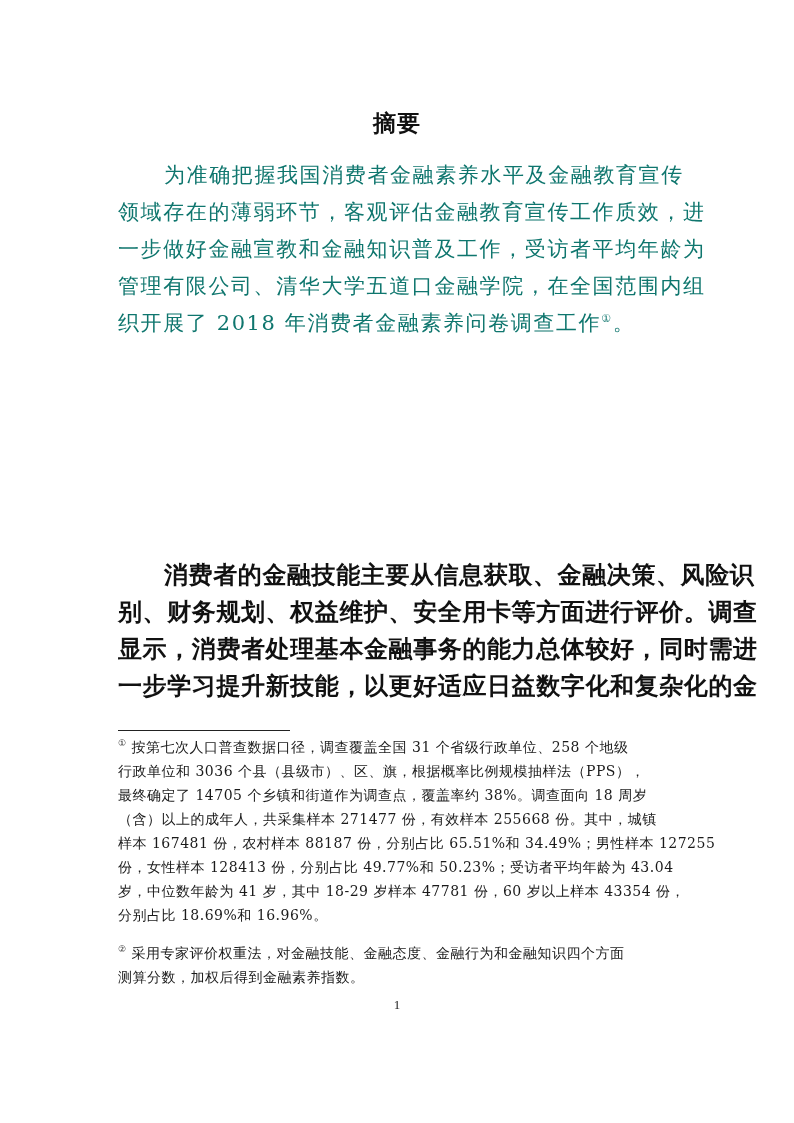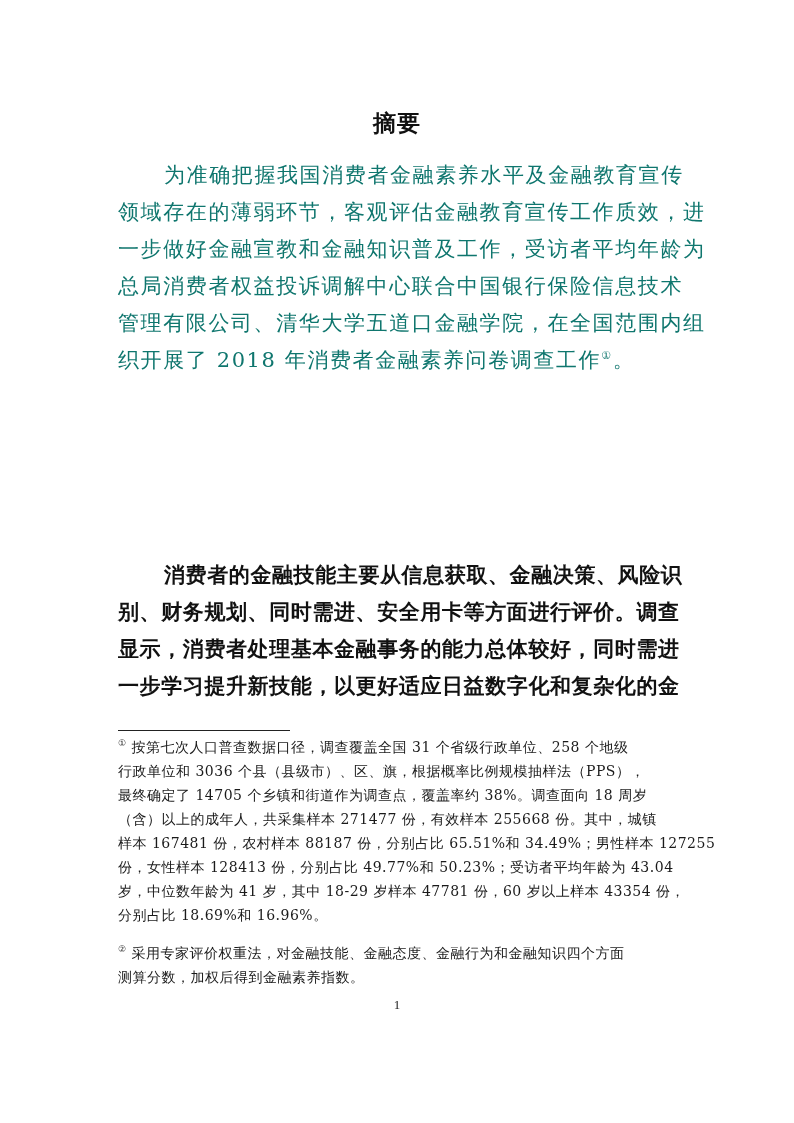--- a/index.html
+++ b/index.html
@@ -47,21 +47,21 @@
     .body-block .line {
       display: block;
       white-space: nowrap;
       letter-spacing: 1.6px;
       height: 37px;
     }
     .body-block .indent { padding-left: 46px; }
     .bold-block {
       font-family: "DejaVu Sans", sans-serif;
       font-weight: bold;
-      font-size: 21px;
+      font-size: 24px;
       color: #111;
     }
     .bold-block .line { letter-spacing: 0.6px; }
     .sup {
       font-size: 11px;
       vertical-align: super;
       line-height: 0;
     }
     .rule {
       position: absolute;
@@ -107,29 +107,28 @@
 <body>
 
 <div class="page">
 
   <div class="title">摘要</div>
 
   <div class="body-block" style="top:157px;">
     <span class="line indent">为准确把握我国消费者金融素养水平及金融教育宣传</span>
     <span class="line">领域存在的薄弱环节，客观评估金融教育宣传工作质效，进</span>
     <span class="line">一步做好金融宣教和金融知识普及工作，受访者平均年龄为</span>
-    <span class="line">总局消费者权益投诉调解中心联合中国银行保险信息技术</span>
     <span class="line">管理有限公司、清华大学五道口金融学院，在全国范围内组</span>
     <span class="line"><span>织开展了 2018 年消费者金融素养问卷调查工作</span><span class="sup">①</span><span>。</span></span>
   </div>
 
 
   <div class="body-block bold-block" style="top:557px;">
     <span class="line indent">消费者的金融技能主要从信息获取、金融决策、风险识</span>
-    <span class="line">别、财务规划、同时需进、安全用卡等方面进行评价。调查</span>
+    <span class="line">别、财务规划、权益维护、安全用卡等方面进行评价。调查</span>
     <span class="line">显示，消费者处理基本金融事务的能力总体较好，同时需进</span>
     <span class="line">一步学习提升新技能，以更好适应日益数字化和复杂化的金</span>
   </div>
 
   <div class="rule"></div>
 
   <div class="fn-block" style="top:735px;">
     <span class="line"><span class="fn-mark">①</span><span>按第七次人口普查数据口径，调查覆盖全国 31 个省级行政单位、258 个地级</span></span>
     <span class="line">行政单位和 3036 个县（县级市）、区、旗，根据概率比例规模抽样法（PPS），</span>
     <span class="line">最终确定了 14705 个乡镇和街道作为调查点，覆盖率约 38%。调查面向 18 周岁</span>

